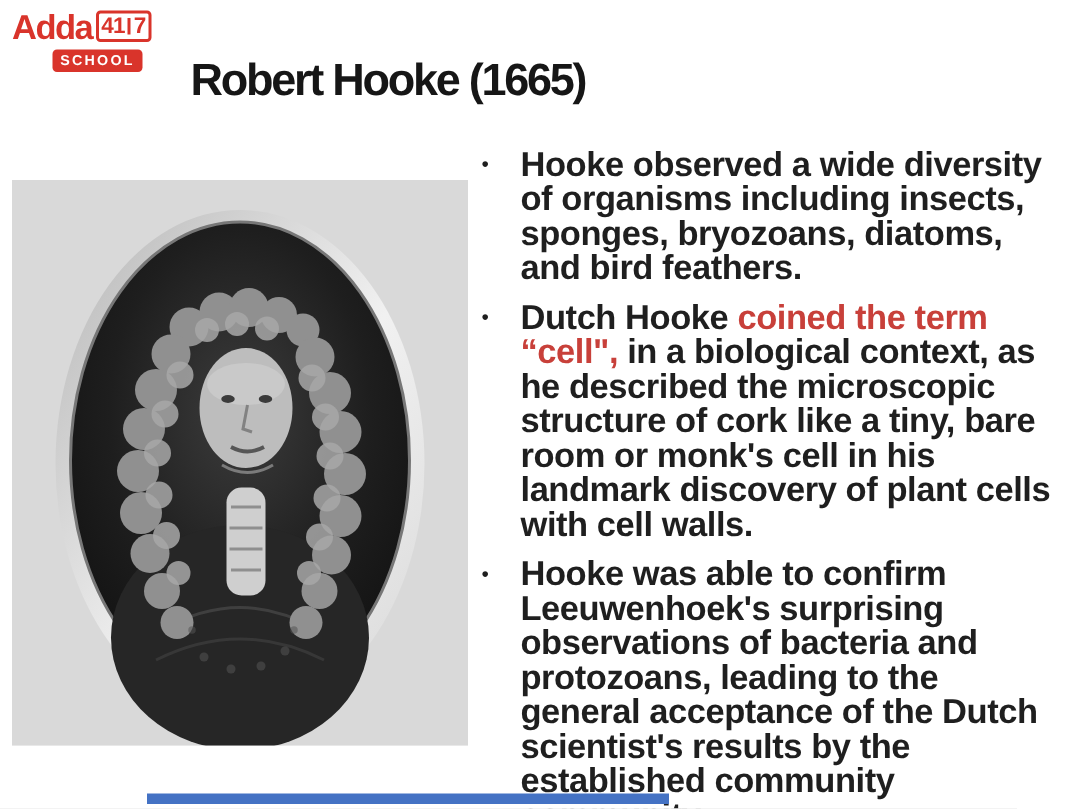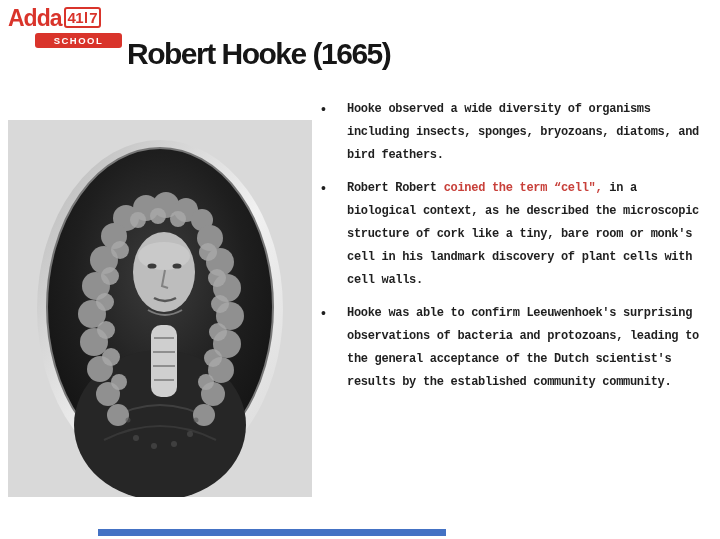--- a/index.html
+++ b/index.html
@@ -13,43 +13,43 @@
   .logo { position:absolute; left:8px; top:7px; }
   .logo-row { display:flex; align-items:flex-start; height:23px; }
   .logo-adda { color:var(--logo-red); font-weight:bold; font-size:23px; letter-spacing:-1px; line-height:1; }
   .logo-box {
     display:flex; align-items:center; margin-left:2px; height:17px;
     border:2.5px solid var(--logo-red); border-radius:3px; padding:0 2px; background:#fff;
   }
   .logo-24, .logo-7 { color:var(--logo-red); font-weight:bold; font-size:15px; line-height:1; letter-spacing:-0.5px; }
   .logo-sep { width:2px; height:11px; background:var(--logo-red); margin:0 2px; }
   .logo-school {
-    margin:3px 0 0 27px; width:87px; padding:2px 0;
+    margin:3px 0 0 27px; width:60px; padding:2px 0;
     background:var(--logo-red); border-radius:3px;
     color:#fff; font-weight:bold; font-size:9.5px; text-align:center; letter-spacing:1.5px;
   }
 
   
   .title {
     position:absolute; left:127px; top:17px; width:560px;
     font-size:30px; font-weight:800; color:#161616; letter-spacing:-1.5px;
     white-space:nowrap;
   }
 
   
   .photo { position:absolute; left:8px; top:120px; width:304px; height:377px; background:var(--photo-bg); }
 
   
   .content { position:absolute; left:316px; top:98px; width:394px; }
   .bullet-list { list-style:none; margin:0; padding:0; }
   .bullet-item { display:flex; margin:0 0 10px 0; }
   .marker { flex:none; width:26px; padding-left:5px; font-size:14px; line-height:23px; color:#1f1f1f; }
   .btext {
-    width:380px; font-weight:bold; font-size:12px; line-height:23px;
-    color:#1f1f1f; letter-spacing:-0.3px;font-family:Liberation Mono, monospace;
+    width:380px; font-weight:bold; font-size:23px; line-height:23px;
+    color:#1f1f1f; letter-spacing:-0.3px;
   }
   .btext .red { color:var(--highlight-red); }
 
   
   .accent-bar { position:absolute; left:98px; top:529px; width:348px; height:7px; background:var(--accent-blue); }
 </style>
 </head>
 <body>
 
 <div class="slide">
@@ -160,21 +160,21 @@
   </div>
 
   <div class="content">
     <ul class="bullet-list">
         <li class="bullet-item">
           <span class="marker">•</span>
           <span class="btext"><span>Hooke observed a wide diversity of organisms including insects, sponges, bryozoans, diatoms, and bird feathers.</span></span>
         </li>
         <li class="bullet-item">
           <span class="marker">•</span>
-          <span class="btext"><span>Robert Robert </span><span class="red">coined the term “cell",</span><span> in a biological context, as he described the microscopic structure of cork like a tiny, bare room or monk's cell in his landmark discovery of plant cells with cell walls.</span></span>
+          <span class="btext"><span>Dutch Hooke </span><span class="red">coined the term “cell",</span><span> in a biological context, as he described the microscopic structure of cork like a tiny, bare room or monk's cell in his landmark discovery of plant cells with cell walls.</span></span>
         </li>
         <li class="bullet-item">
           <span class="marker">•</span>
           <span class="btext"><span>Hooke was able to confirm Leeuwenhoek's surprising observations of bacteria and protozoans, leading to the general acceptance of the Dutch scientist's results by the established community community.</span></span>
         </li>
       </ul>
   </div>
 
   <div class="accent-bar"></div>
 

